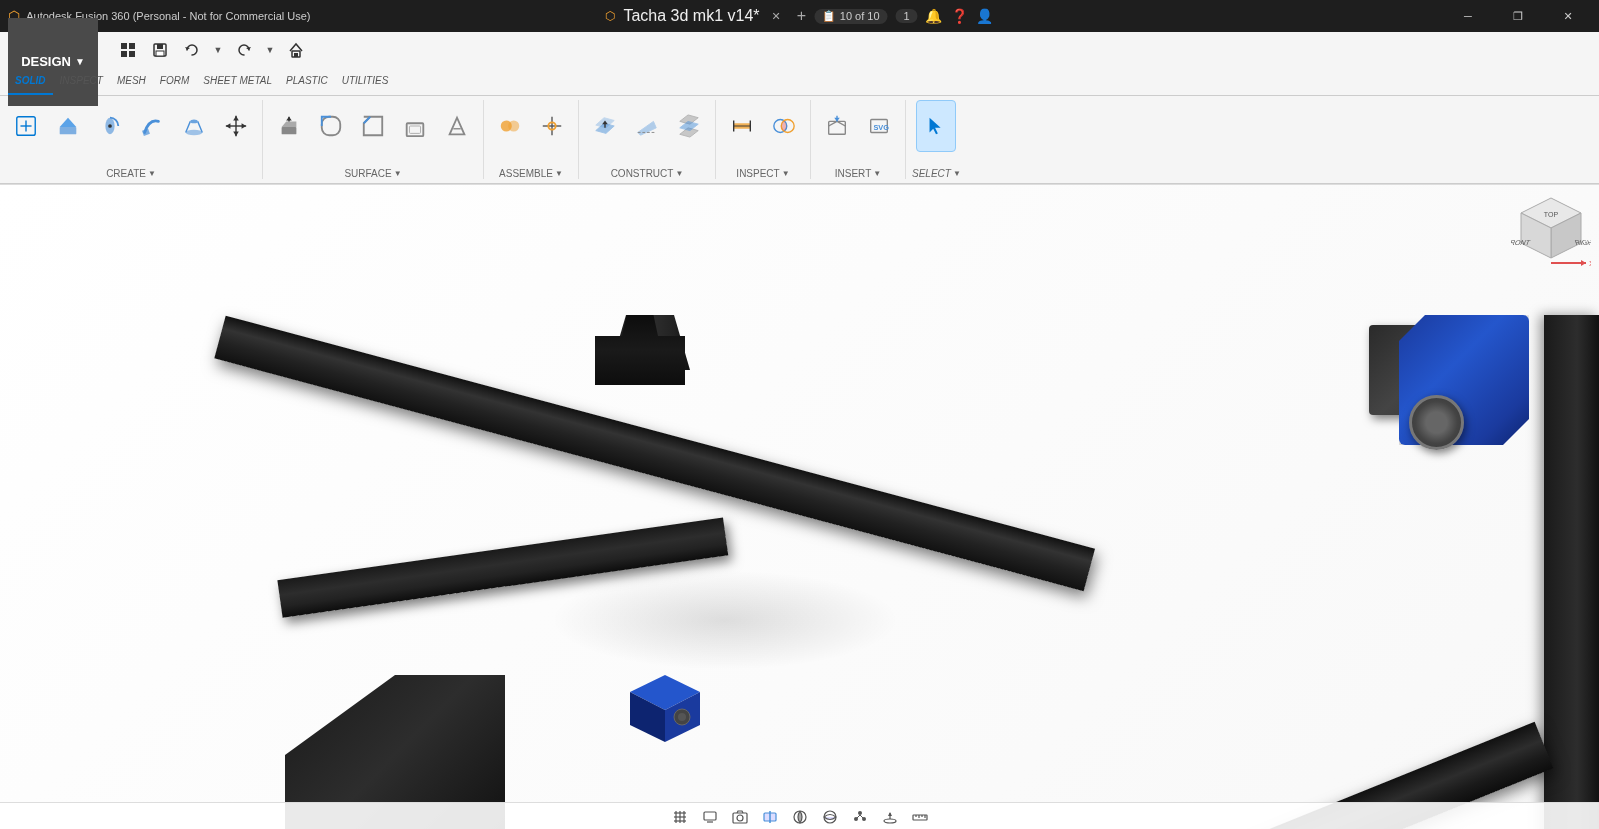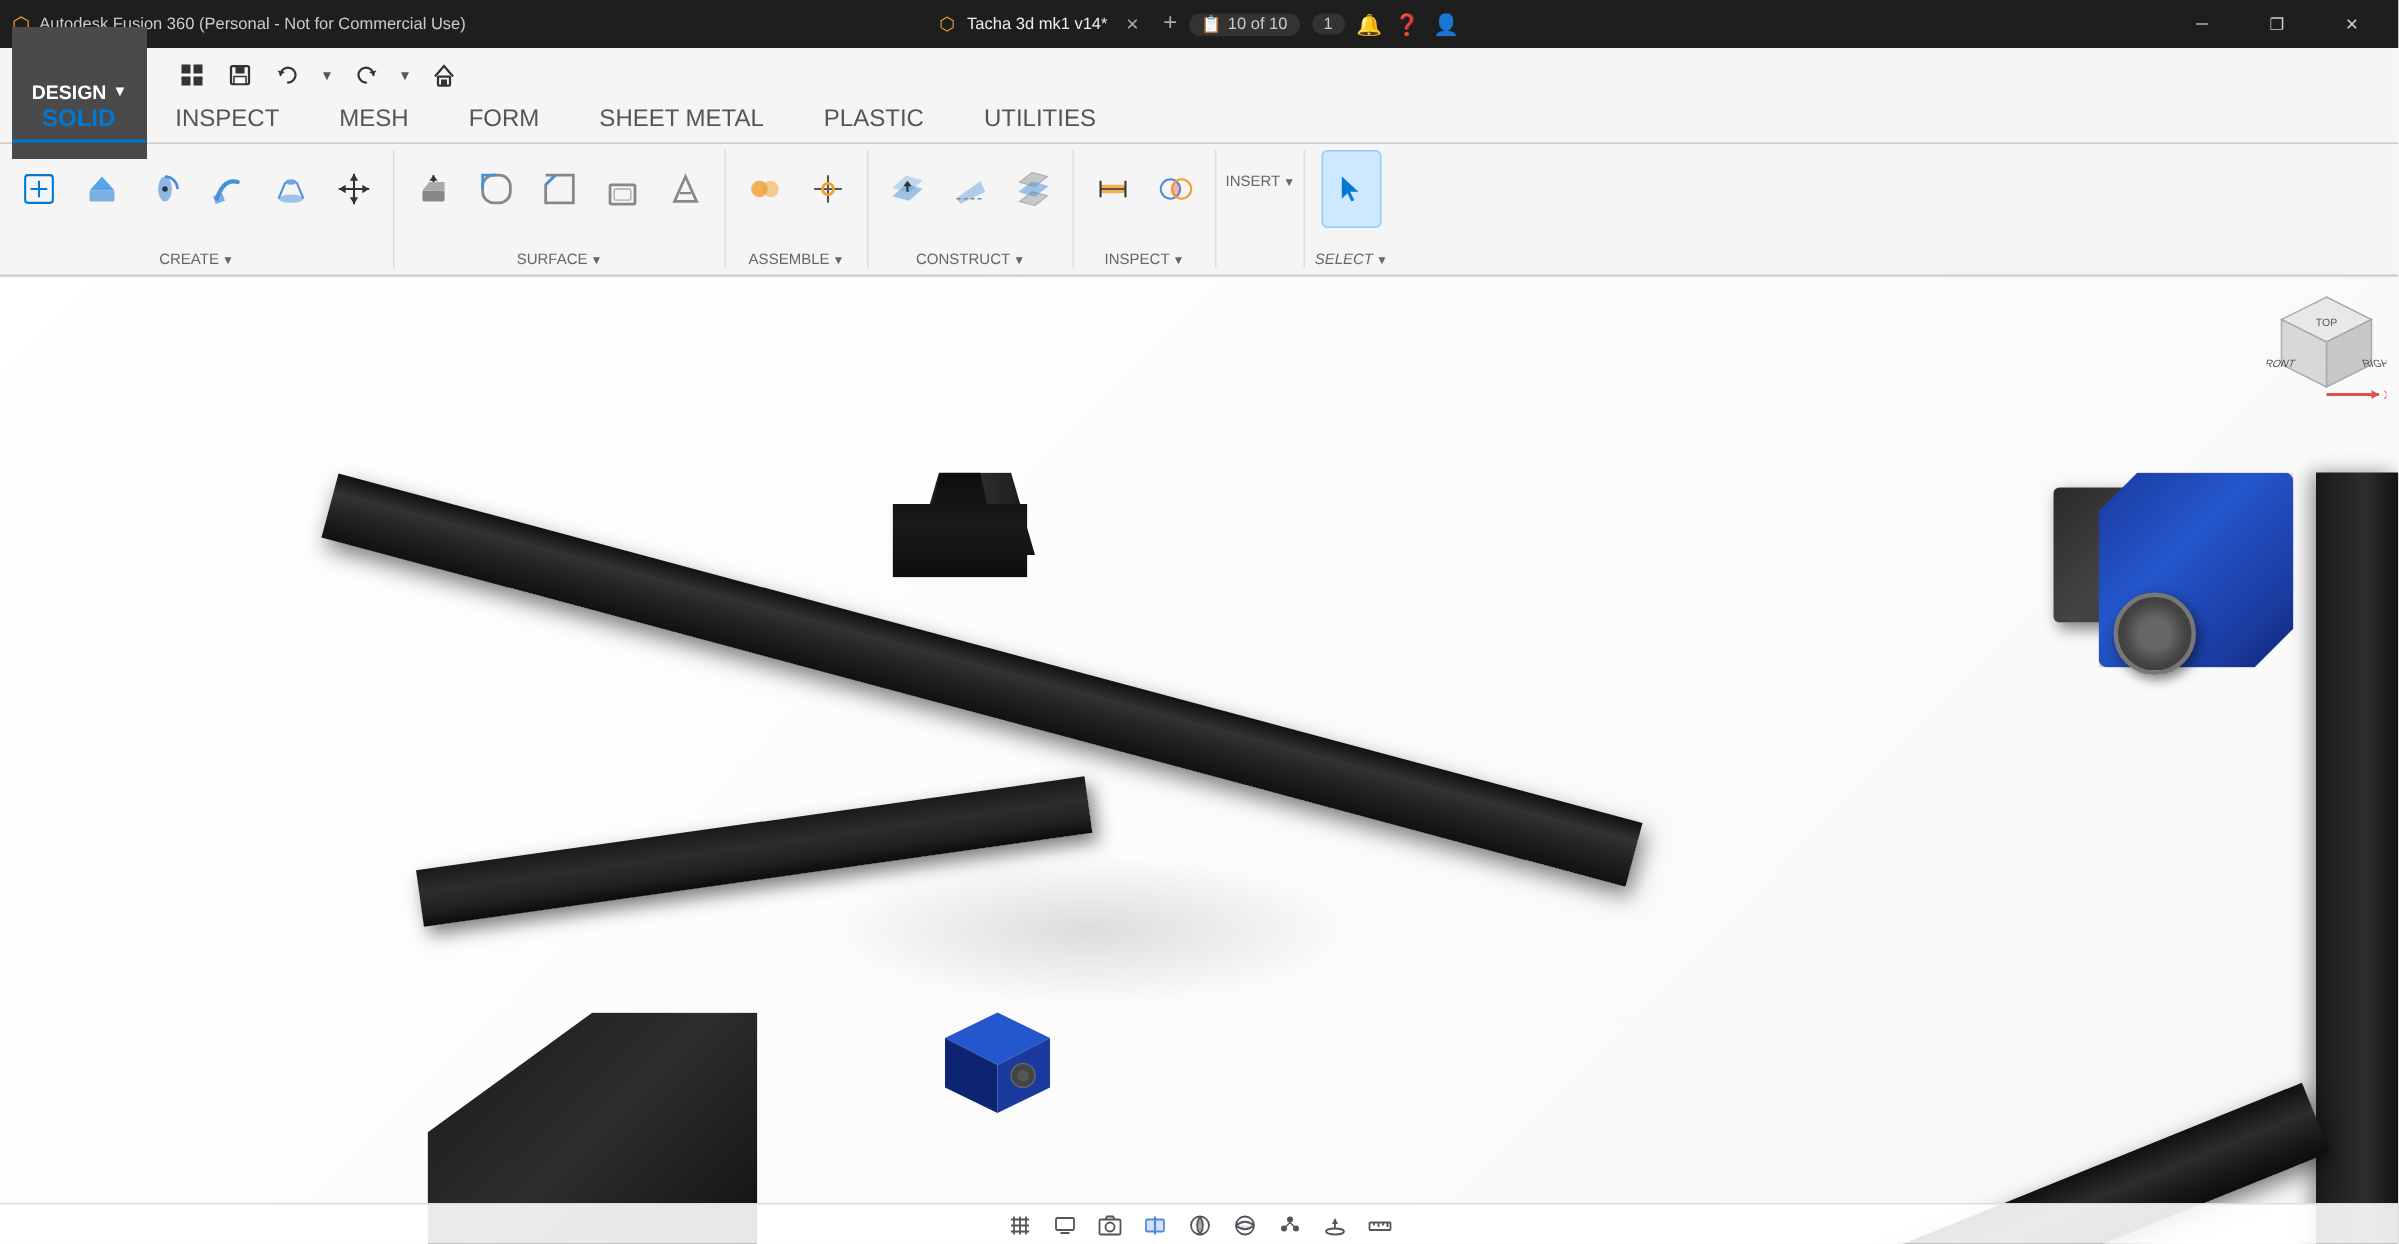--- a/index.html
+++ b/index.html
@@ -83,28 +83,29 @@
     
     #ribbon-tabs {
       display: flex;
       align-items: flex-end;
       padding: 0 8px;
       background: #f5f5f5;
       border-bottom: 1px solid #ccc;
       height: 28px;
     }
     .ribbon-tab {
-      padding: 4px 20px;
-      font-size: 16px;
+      padding: 4px 7px;
+      font-size: 10px;
       color: #555;
       cursor: pointer;
       border-bottom: 2px solid transparent;
       height: 28px;
       display: flex;
       align-items: center;
+      font-style: italic;
     }
     .ribbon-tab.active {
       color: #0078d4;
       border-bottom: 2px solid #0078d4;
       font-weight: 600;
     }
 
     
     #ribbon {
       height: 88px;
@@ -244,21 +245,21 @@
 </head>
 <body>
 
 <div id="title-bar">
   <div id="title-bar-left">
     <span style="color:#f0a030; font-size:14px;">⬡</span>
     <span style="color:#ccc; font-size:11px;">Autodesk Fusion 360 (Personal - Not for Commercial Use)</span>
   </div>
   <div id="title-bar-center">
     <span style="color:#f0a030; font-size:12px;">⬡</span>
-    <span style="color:#eee; font-size:11px;">Tacha 3d mk1 v14*</span>
+    <span style="color:#eee; font-size:16px;">Tacha 3d mk1 v14*</span>
     <span style="color:#aaa; cursor:pointer; font-size:11px; margin-left:4px;">✕</span>
     <span style="color:#aaa; cursor:pointer; font-size:16px; margin-left:8px;">+</span>
     <div style="background:#333; border-radius:10px; padding:1px 8px; font-size:11px; display:flex; align-items:center; gap:4px; color:#ccc;">
       <span>📋</span>
       <span>10 of 10</span>
     </div>
     <div style="background:#333; border-radius:10px; padding:1px 8px; font-size:11px; color:#ccc; cursor:pointer;">
       <span>1</span>
     </div>
     <span style="color:#aaa; cursor:pointer; font-size:14px;">🔔</span>
@@ -510,20 +511,36 @@
           </svg>
         </div>
       </div>
       <div class="ribbon-label">
         <span>INSPECT</span>
         <span class="dropdown-arrow">▼</span>
       </div>
     </div>
 
     <div class="ribbon-section">
+      <div class="ribbon-tools">
+        <div class="tool-btn">
+          <svg width="26" height="26" viewBox="0 0 26 26">
+            <rect x="4" y="8" width="18" height="14" rx="1" fill="none" stroke="#888" stroke-width="1.5"></rect>
+            <path d="M4 13 L13 8 L22 13" fill="none" stroke="#888" stroke-width="1.5"></path>
+            <line x1="13" y1="2" x2="13" y2="8" stroke="#4a90d9" stroke-width="1.5"></line>
+            <polygon points="13,8 10,4 16,4" fill="#4a90d9"></polygon>
+          </svg>
+        </div>
+        <div class="tool-btn">
+          <svg width="26" height="26" viewBox="0 0 26 26">
+            <rect x="4" y="6" width="18" height="14" rx="1" fill="none" stroke="#888" stroke-width="1.5"></rect>
+            <text x="7" y="17" font-size="8" fill="#4a90d9" font-weight="bold">SVG</text>
+          </svg>
+        </div>
+      </div>
       <div class="ribbon-label">
         <span>INSERT</span>
         <span class="dropdown-arrow">▼</span>
       </div>
     </div>
 
     <div class="ribbon-section">
       <div class="ribbon-tools">
         <div class="tool-btn active">
           <svg width="26" height="26" viewBox="0 0 26 26">

